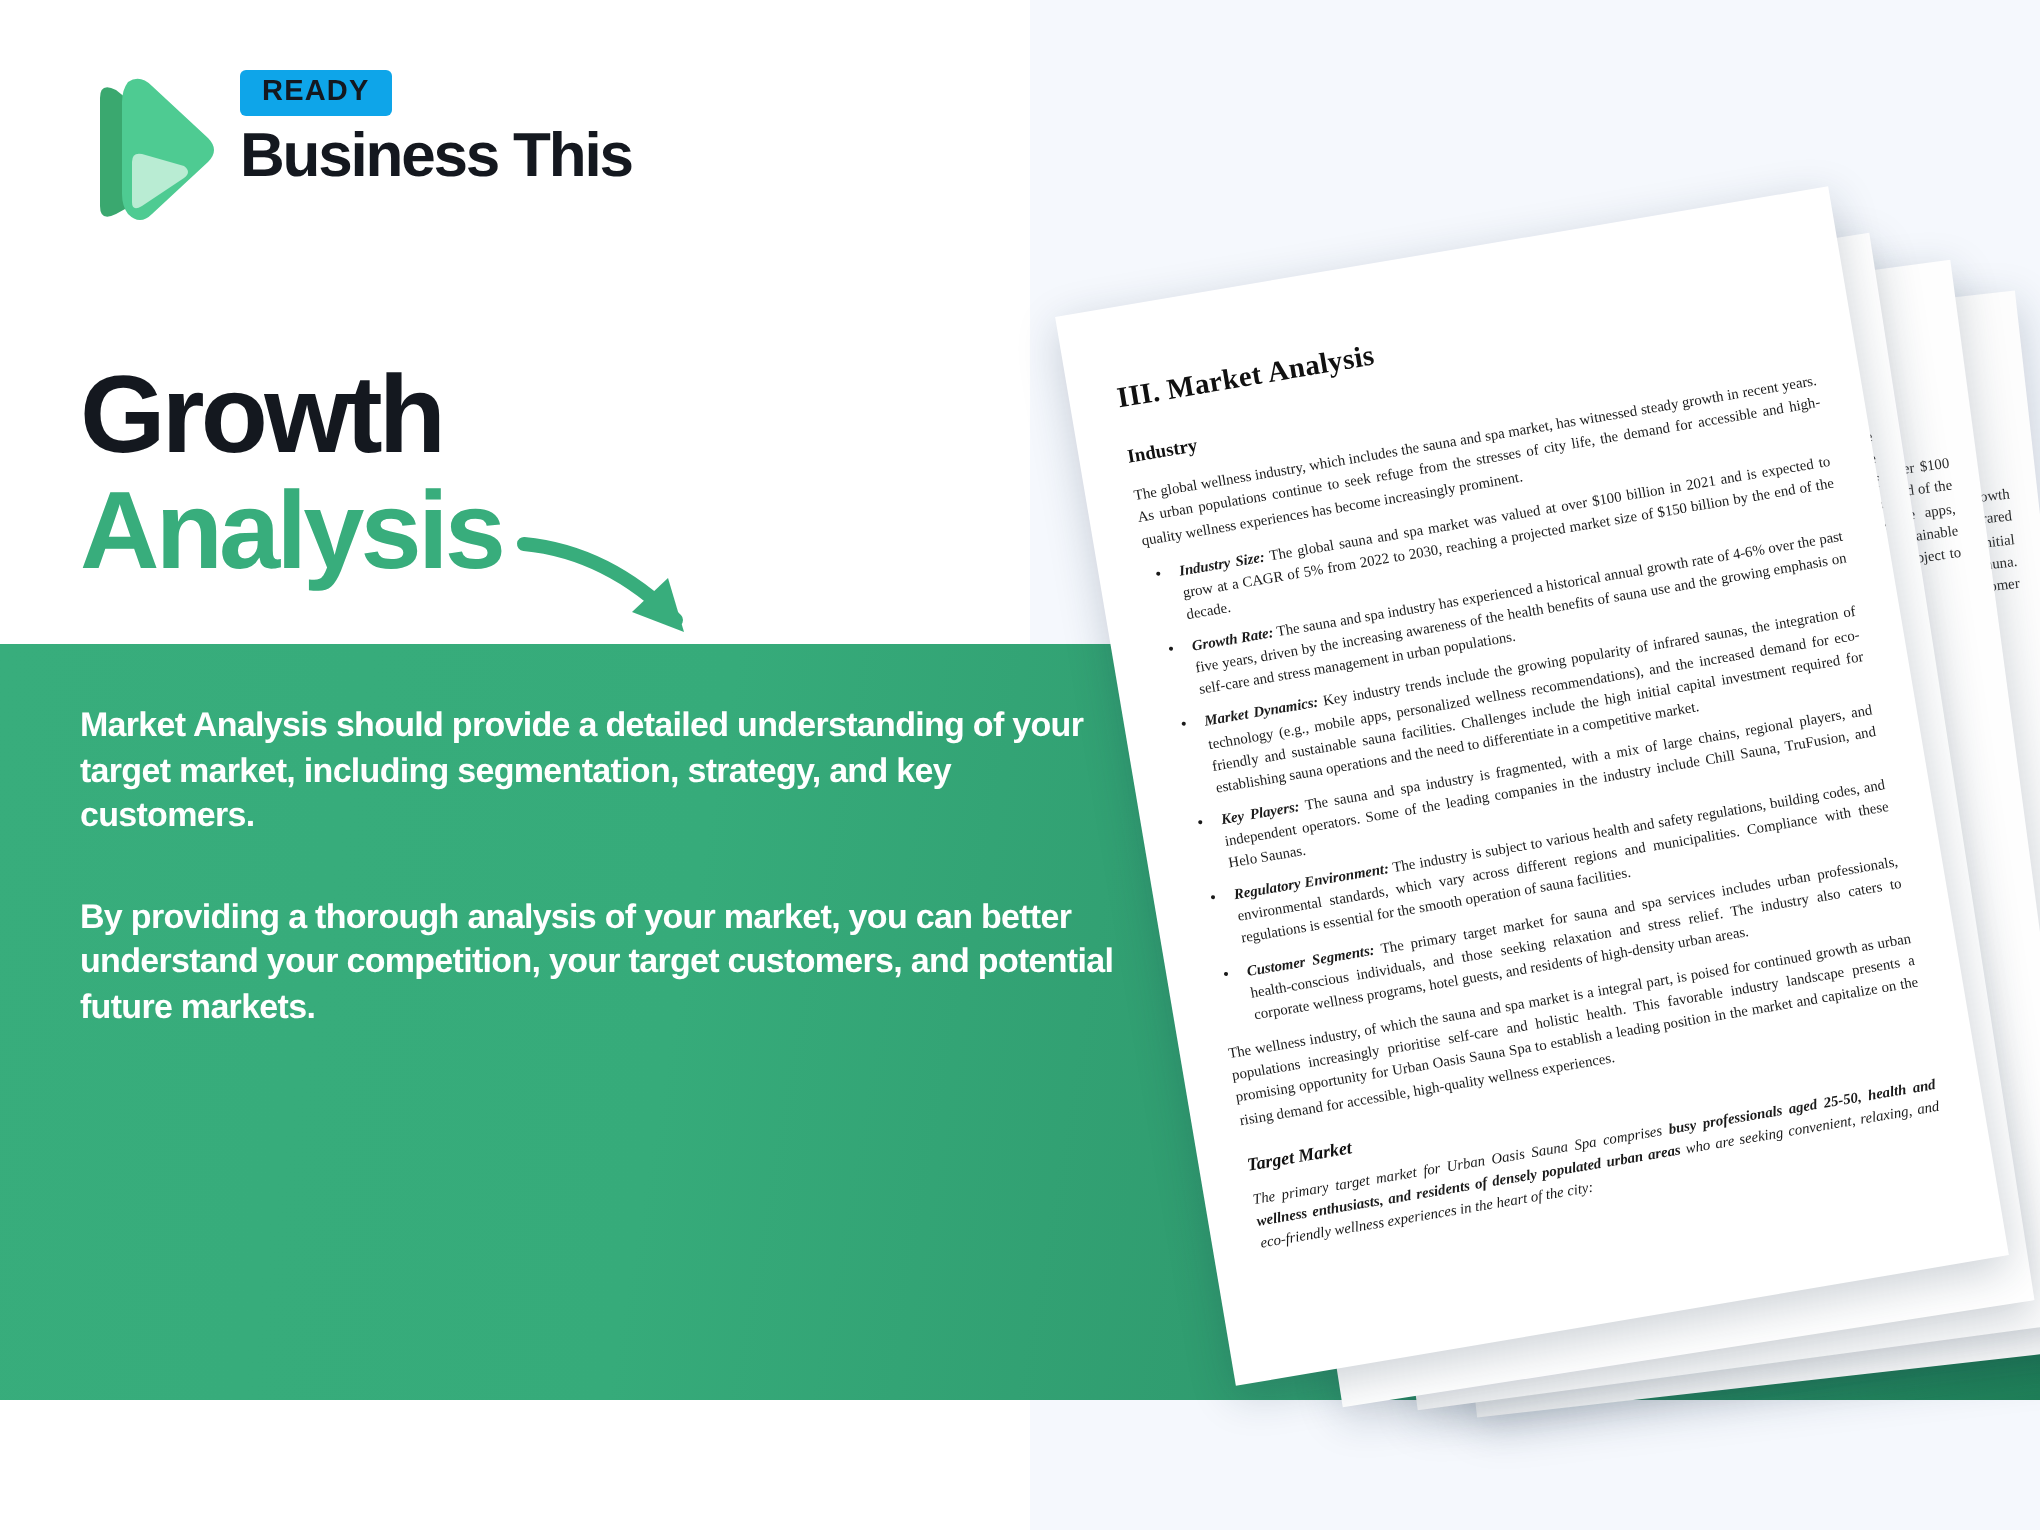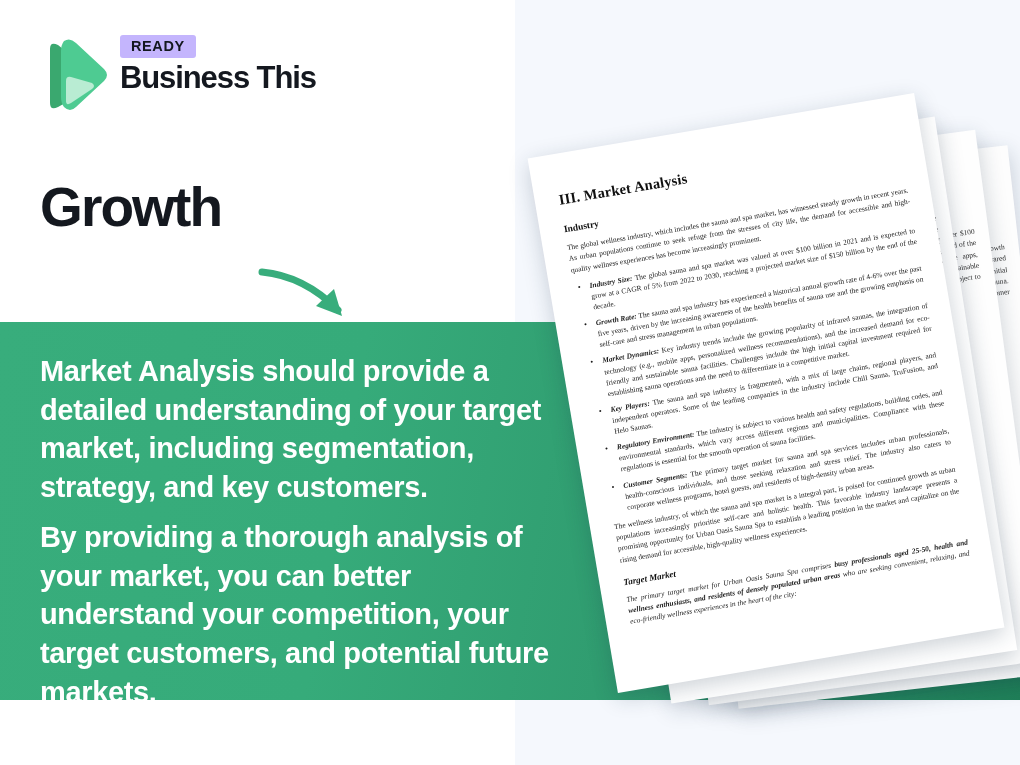--- a/index.html
+++ b/index.html
@@ -16,21 +16,21 @@
     position:absolute; left:515px; top:0; width:505px; height:765px;
     background:#f5f8fd;
   }
 
   
   .logo-block { position:absolute; left:40px; top:33px; width:330px; height:86px; }
   .logo-mark { position:absolute; left:0; top:2px; width:68px; height:78px; }
   .logo-text { position:absolute; left:80px; top:2px; }
   .ready-badge {
     display:inline-block;
-    background:#c4b5fd;
+    background:#0ea5e9;
     color:#14181f;
     font-size:14.5px;
     font-weight:bold;
     letter-spacing:0.6px;
     padding:3px 11px 4px 11px;
     border-radius:3px;
   }
   .brand-name {
     margin-top:3px;
     font-size:31px;
@@ -53,24 +53,24 @@
   }
   .arrow-svg { position:absolute; left:258px; top:262px; width:112px; height:66px; }
 
   
   .green-band {
     position:absolute; left:0; top:322px; width:1020px; height:378px;
     background:linear-gradient(100deg, #38ad7c 0%, #36ab7a 34%, #2f9a6e 66%, #1f7f58 100%);
   }
   .band-copy { position:absolute; left:40px; top:352px; width:520px; color:#ffffff; }
   .band-copy p {
-    font-size:29px; font-weight:bold; line-height:1.33;
+    font-size:17px; font-weight:bold; line-height:1.33;
     letter-spacing:-0.35px;
   }
-  .band-copy p + p { margin-top:12px; }
+  .band-copy p + p { margin-top:28px; }
 
   
   .doc-stack {
     position:absolute; left:520px; top:90px; width:500px; height:580px;
   }
   .sheet {
     position:absolute;
     background:#ffffff;
     box-shadow:0 6px 22px rgba(25,45,70,0.22);
     overflow:hidden;
@@ -189,20 +189,21 @@
       <path d="M26 46 L26 66 Q26 71 31 68 L52 54 Q56 51 52 48 L31 42 Q26 41 26 46 Z" fill="#b9ecd3"></path>
     </svg>
     <div class="logo-text">
       <span class="ready-badge">READY</span>
       <div class="brand-name">Business This</div>
     </div>
   </div>
 
   <div class="headline">
     <div class="l1">Growth</div>
+    <div class="l2">Analysis</div>
   </div>
   <svg class="arrow-svg" viewBox="0 0 112 66">
     <path d="M4 10 Q46 14 80 48" stroke="#38ad7c" stroke-width="7" fill="none" stroke-linecap="round"></path>
     <path d="M58 44 L84 54 L76 27 Z" fill="#38ad7c"></path>
   </svg>
 
   <div class="band-copy">
     <p>Market Analysis should provide a detailed understanding of your target market, including segmentation, strategy, and key customers.</p>
     <p>By providing a thorough analysis of your market, you can better understand your competition, your target customers, and potential future markets.</p>
   </div>

